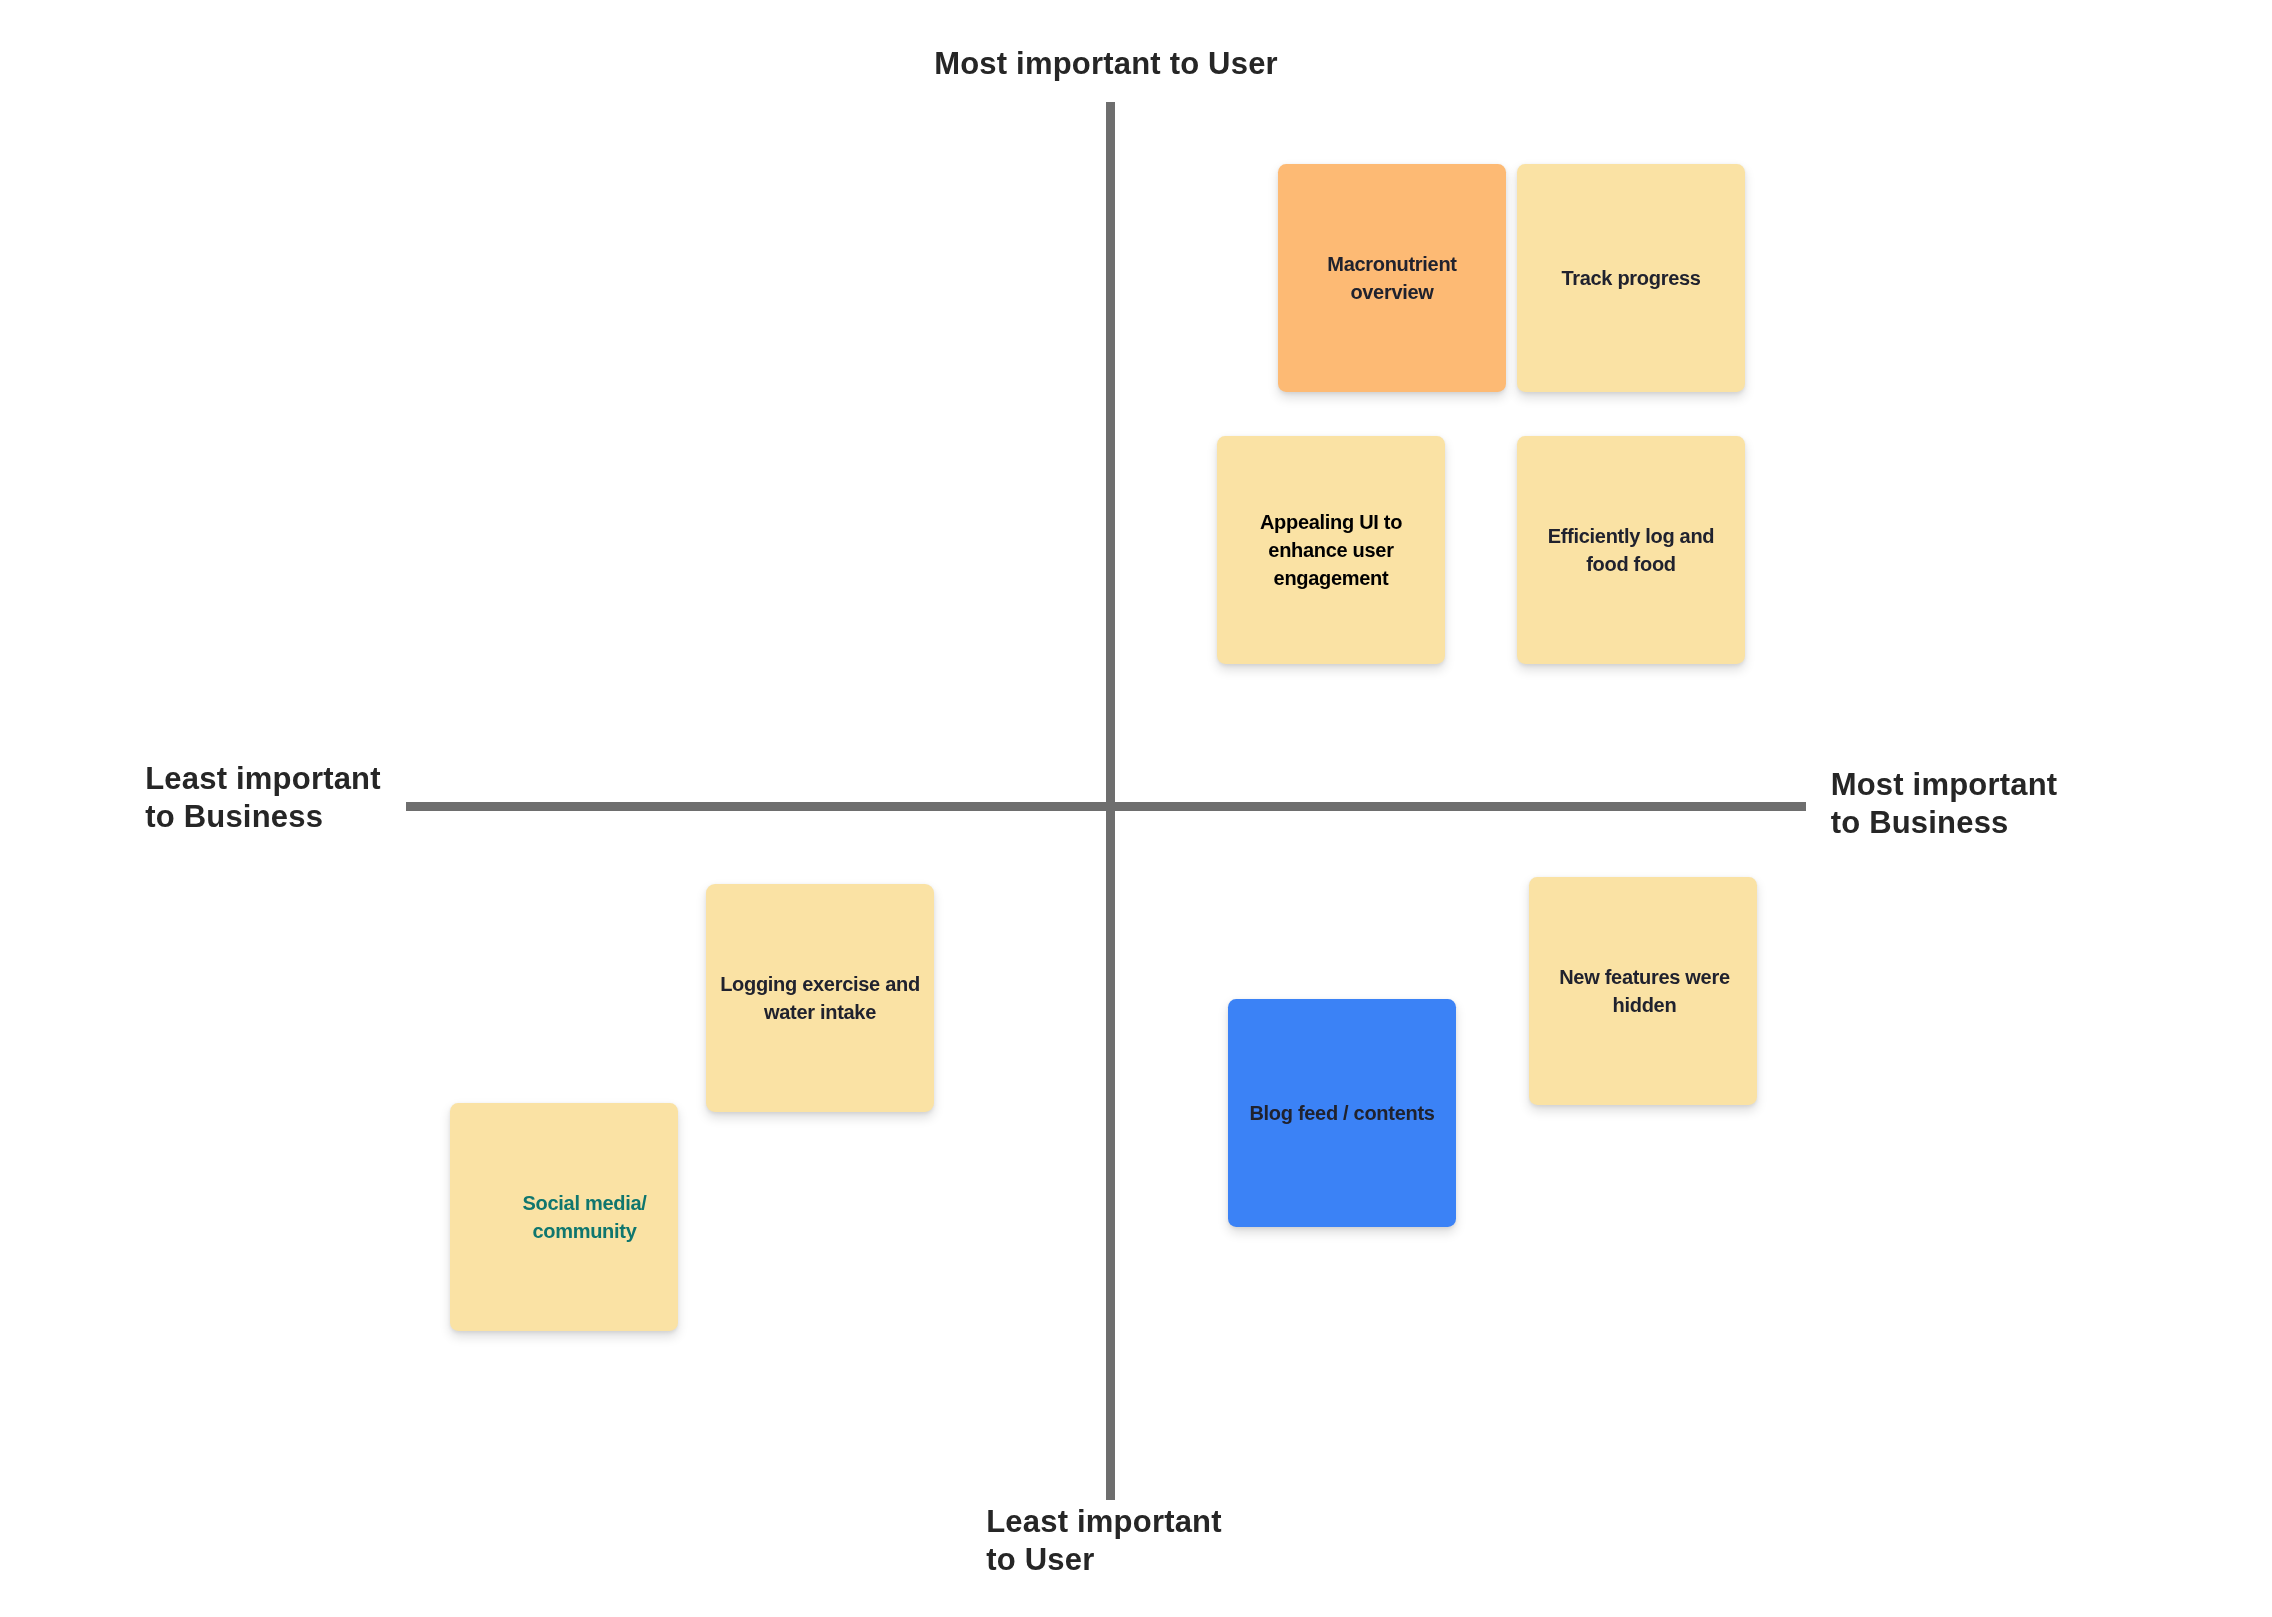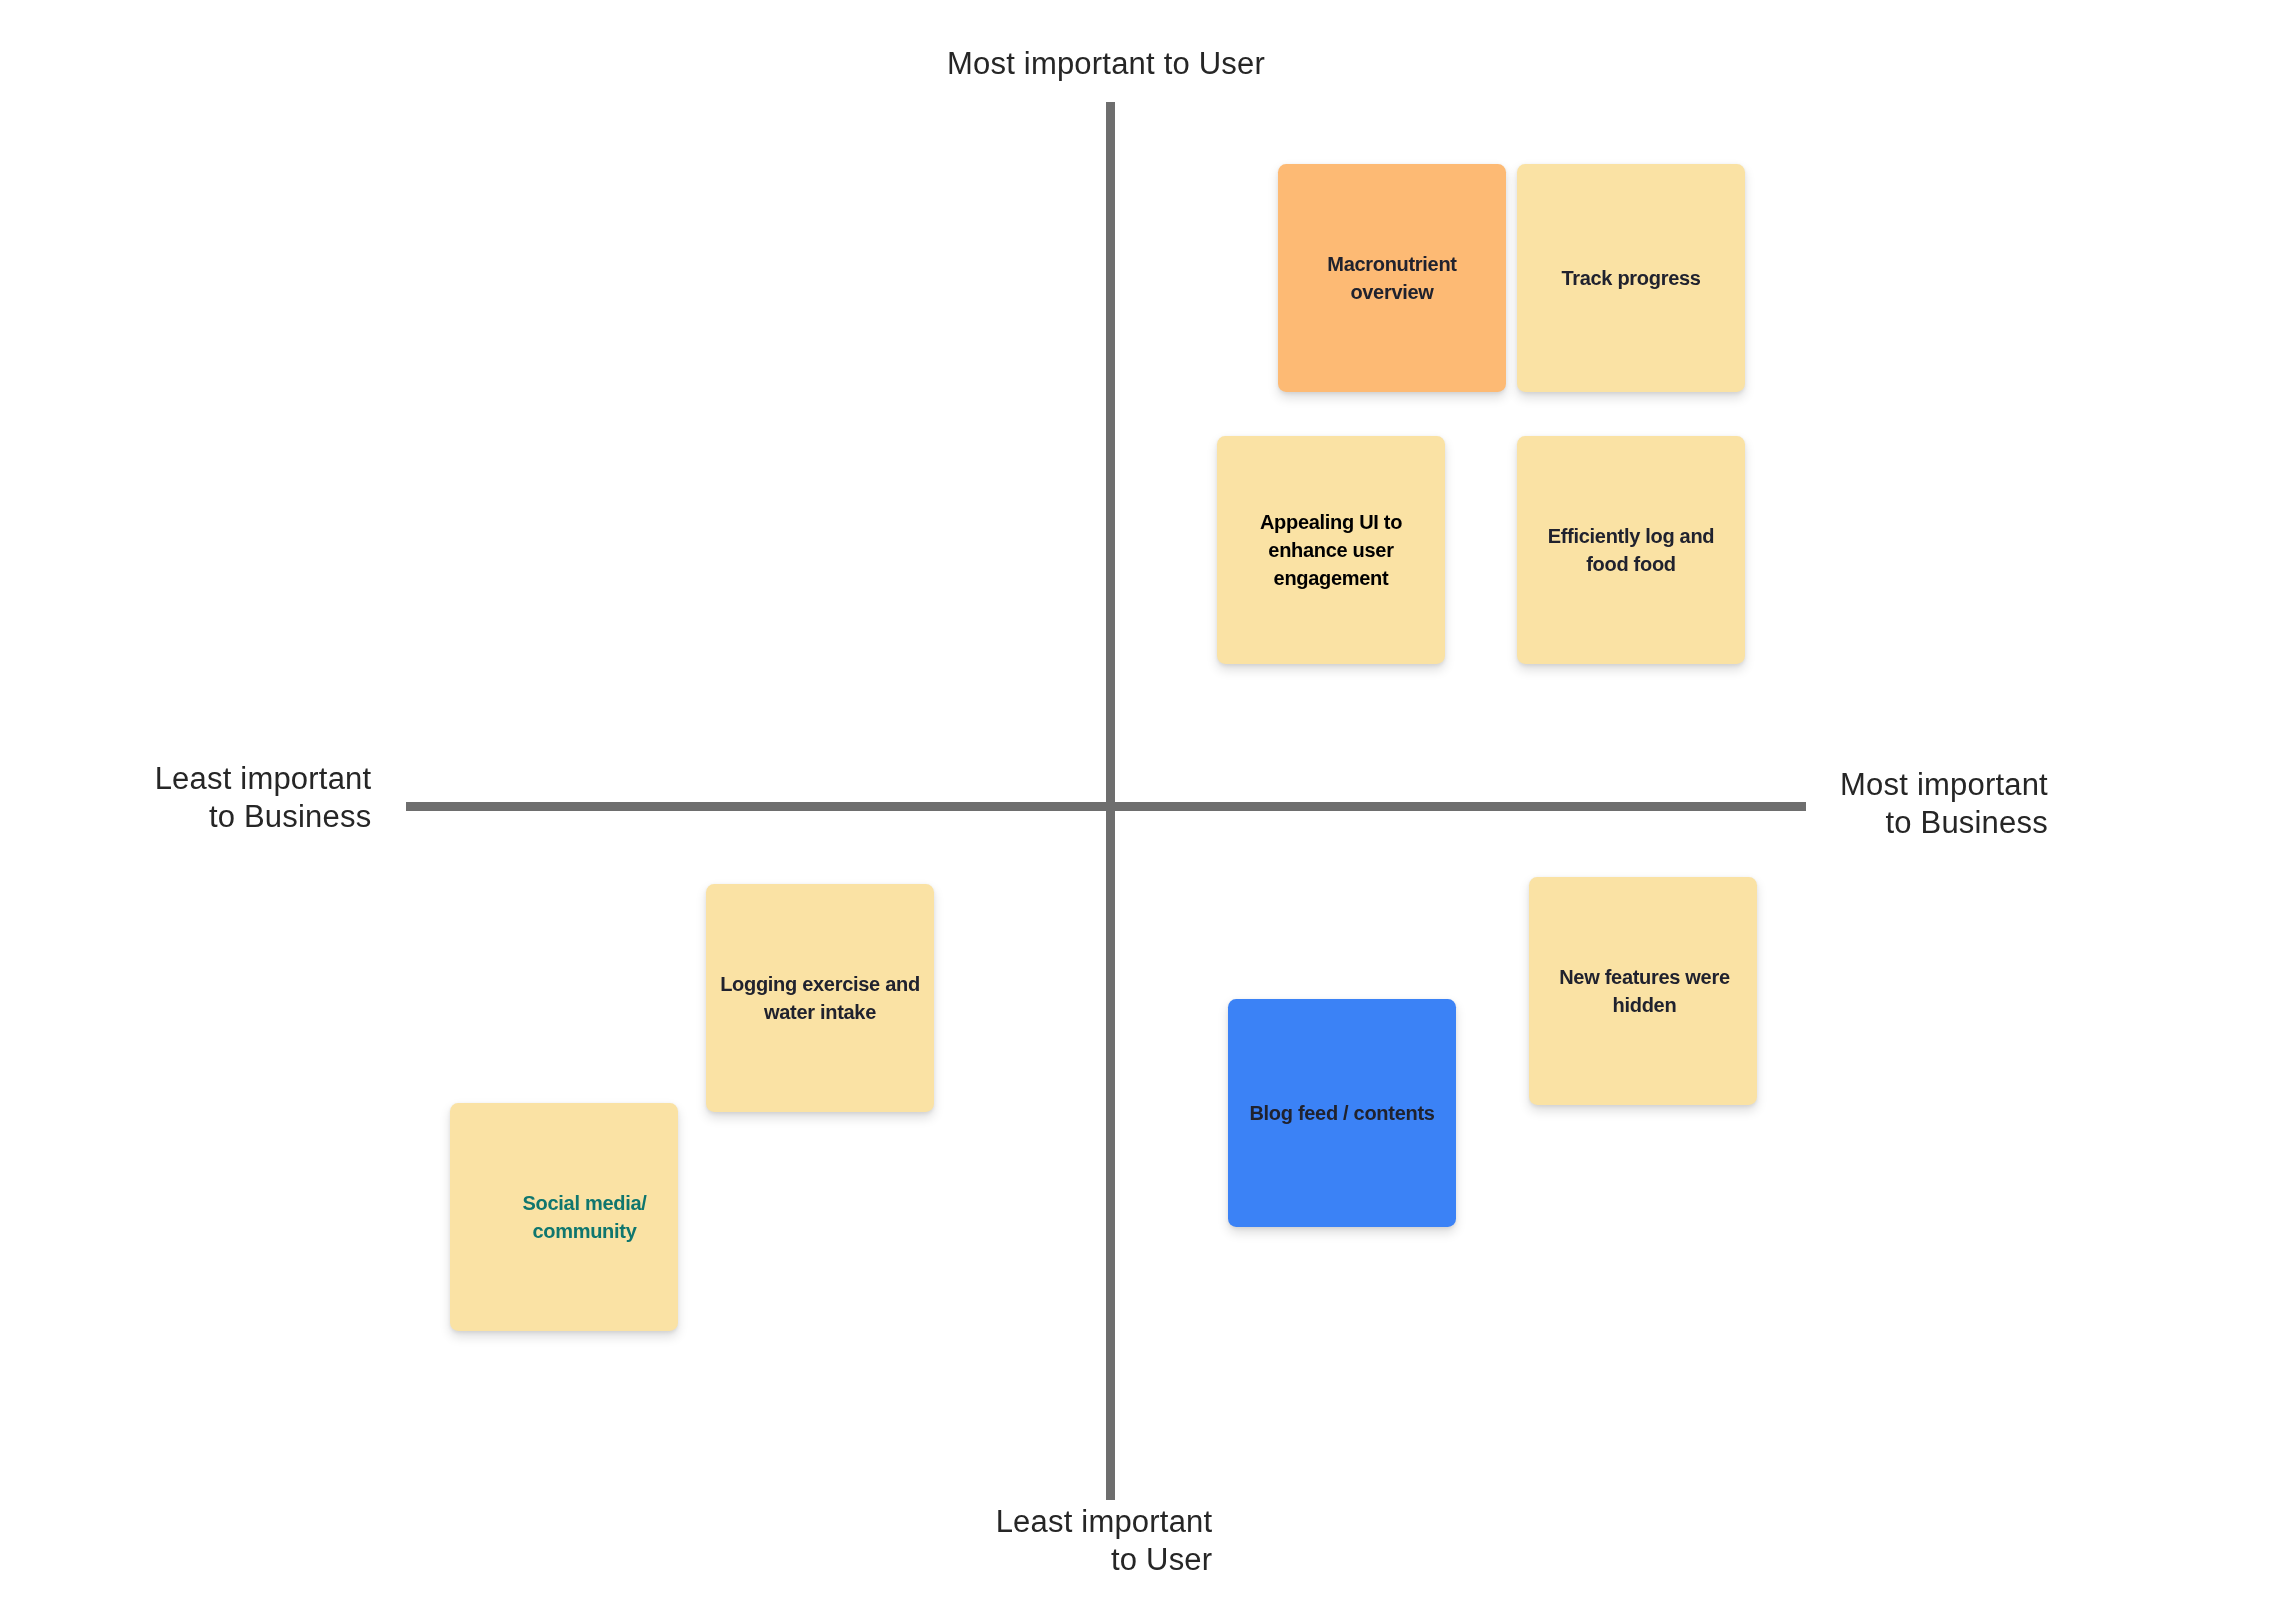--- a/index.html
+++ b/index.html
@@ -29,23 +29,23 @@
     left: 406px;
     top: 802px;
     width: 1400px;
     height: 9px;
   }
   .axis-label {
     position: absolute;
     transform: translateX(-50%);
     color: #262626;
     font-size: 31px;
-    font-weight: 400;
+    font-weight: 700;
     line-height: 1.24;
-    text-align: right;
+    text-align: left;
     white-space: pre-line;
     letter-spacing: 0.2px;
   }
   .axis-label.top    { left: 1106px; top: 45px; }
   .axis-label.bottom { left: 1104px; top: 1503px; }
   .axis-label.left   { left: 263px;  top: 760px; }
   .axis-label.right  { left: 1944px; top: 766px; }
   .note {
     position: absolute;
     width: 228px;
@@ -95,21 +95,21 @@
       </div>
       <div class="note" style="left: 1217px; top: 436px; background: rgb(250, 226, 164);">
         <div class="note-text" style="color: #000000;">Appealing UI to
 enhance user
 engagement</div>
       </div>
       <div class="note" style="left: 1517px; top: 436px; background: rgb(250, 226, 164);">
         <div class="note-text" style="color: rgb(32, 34, 46);">Efficiently log and
 food food</div>
       </div>
-      <div class="note" style="left: 706px; top: 884px; background: rgb(250, 226, 164);">
+      <div class="note" style="left: 706px; top: 884px; background: rgb(250, 226, 164); border-radius: 9px;">
         <div class="note-text" style="color: rgb(32, 34, 46);">Logging exercise and
 water intake</div>
       </div>
       <div class="note" style="left: 450px; top: 1103px; background: rgb(250, 226, 164);">
         <div class="note-text" style="color: #0f766e; margin-left: 41px;">Social media/
 community</div>
       </div>
       <div class="note" style="left: 1228px; top: 999px; background: #3b82f6;">
         <div class="note-text" style="color: rgb(32, 34, 46);">Blog feed / contents</div>
       </div>

